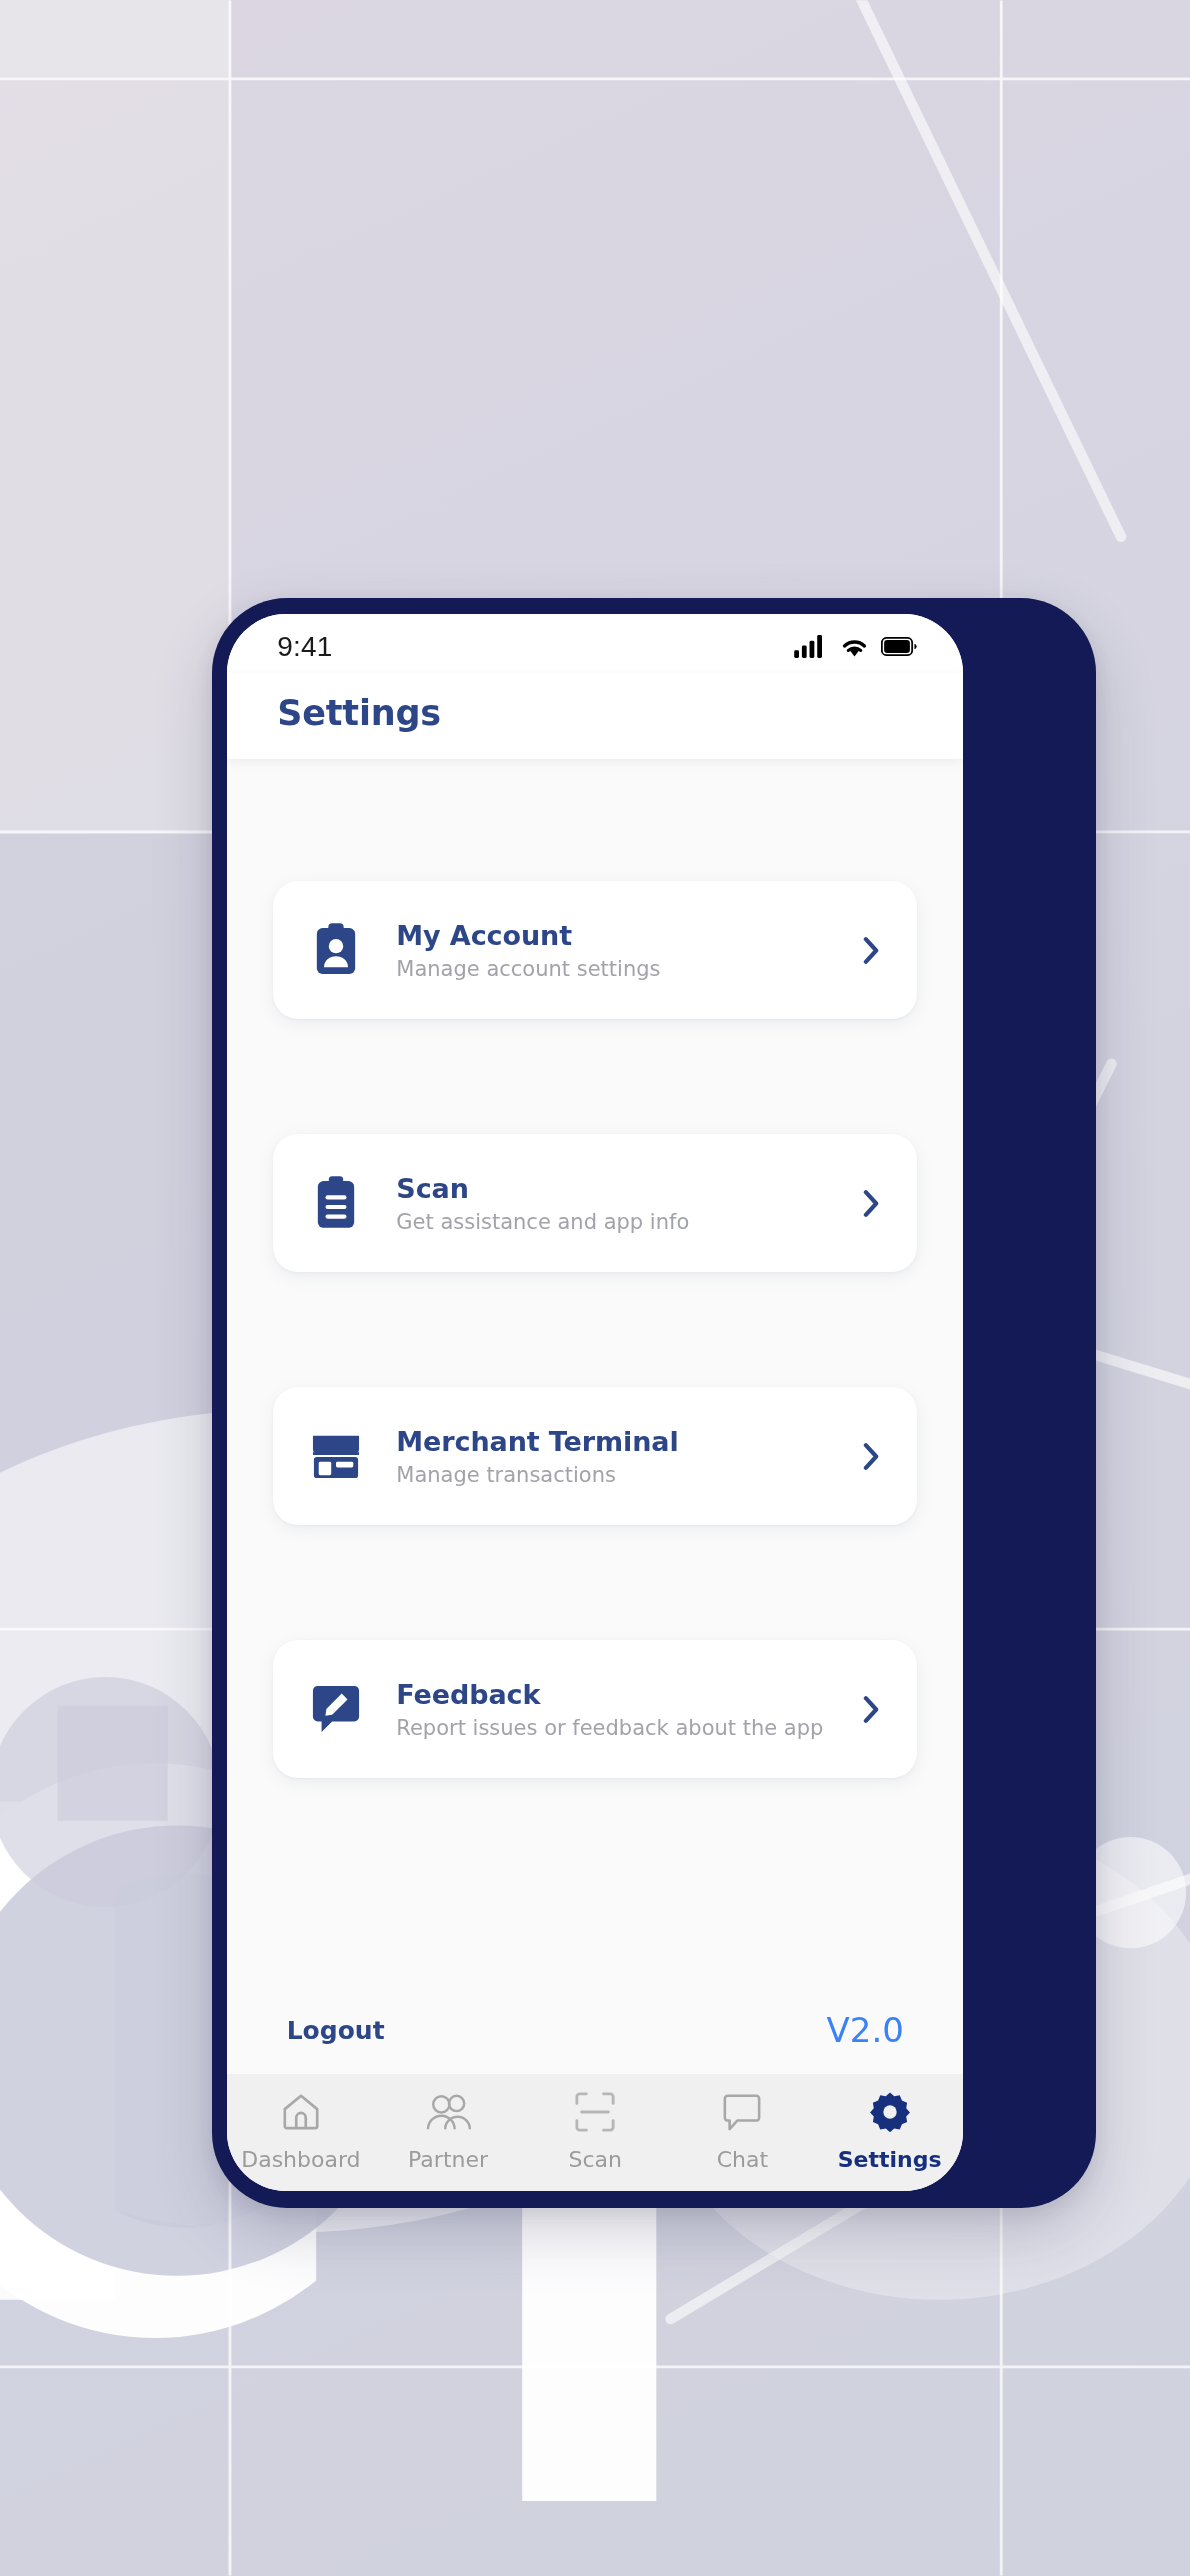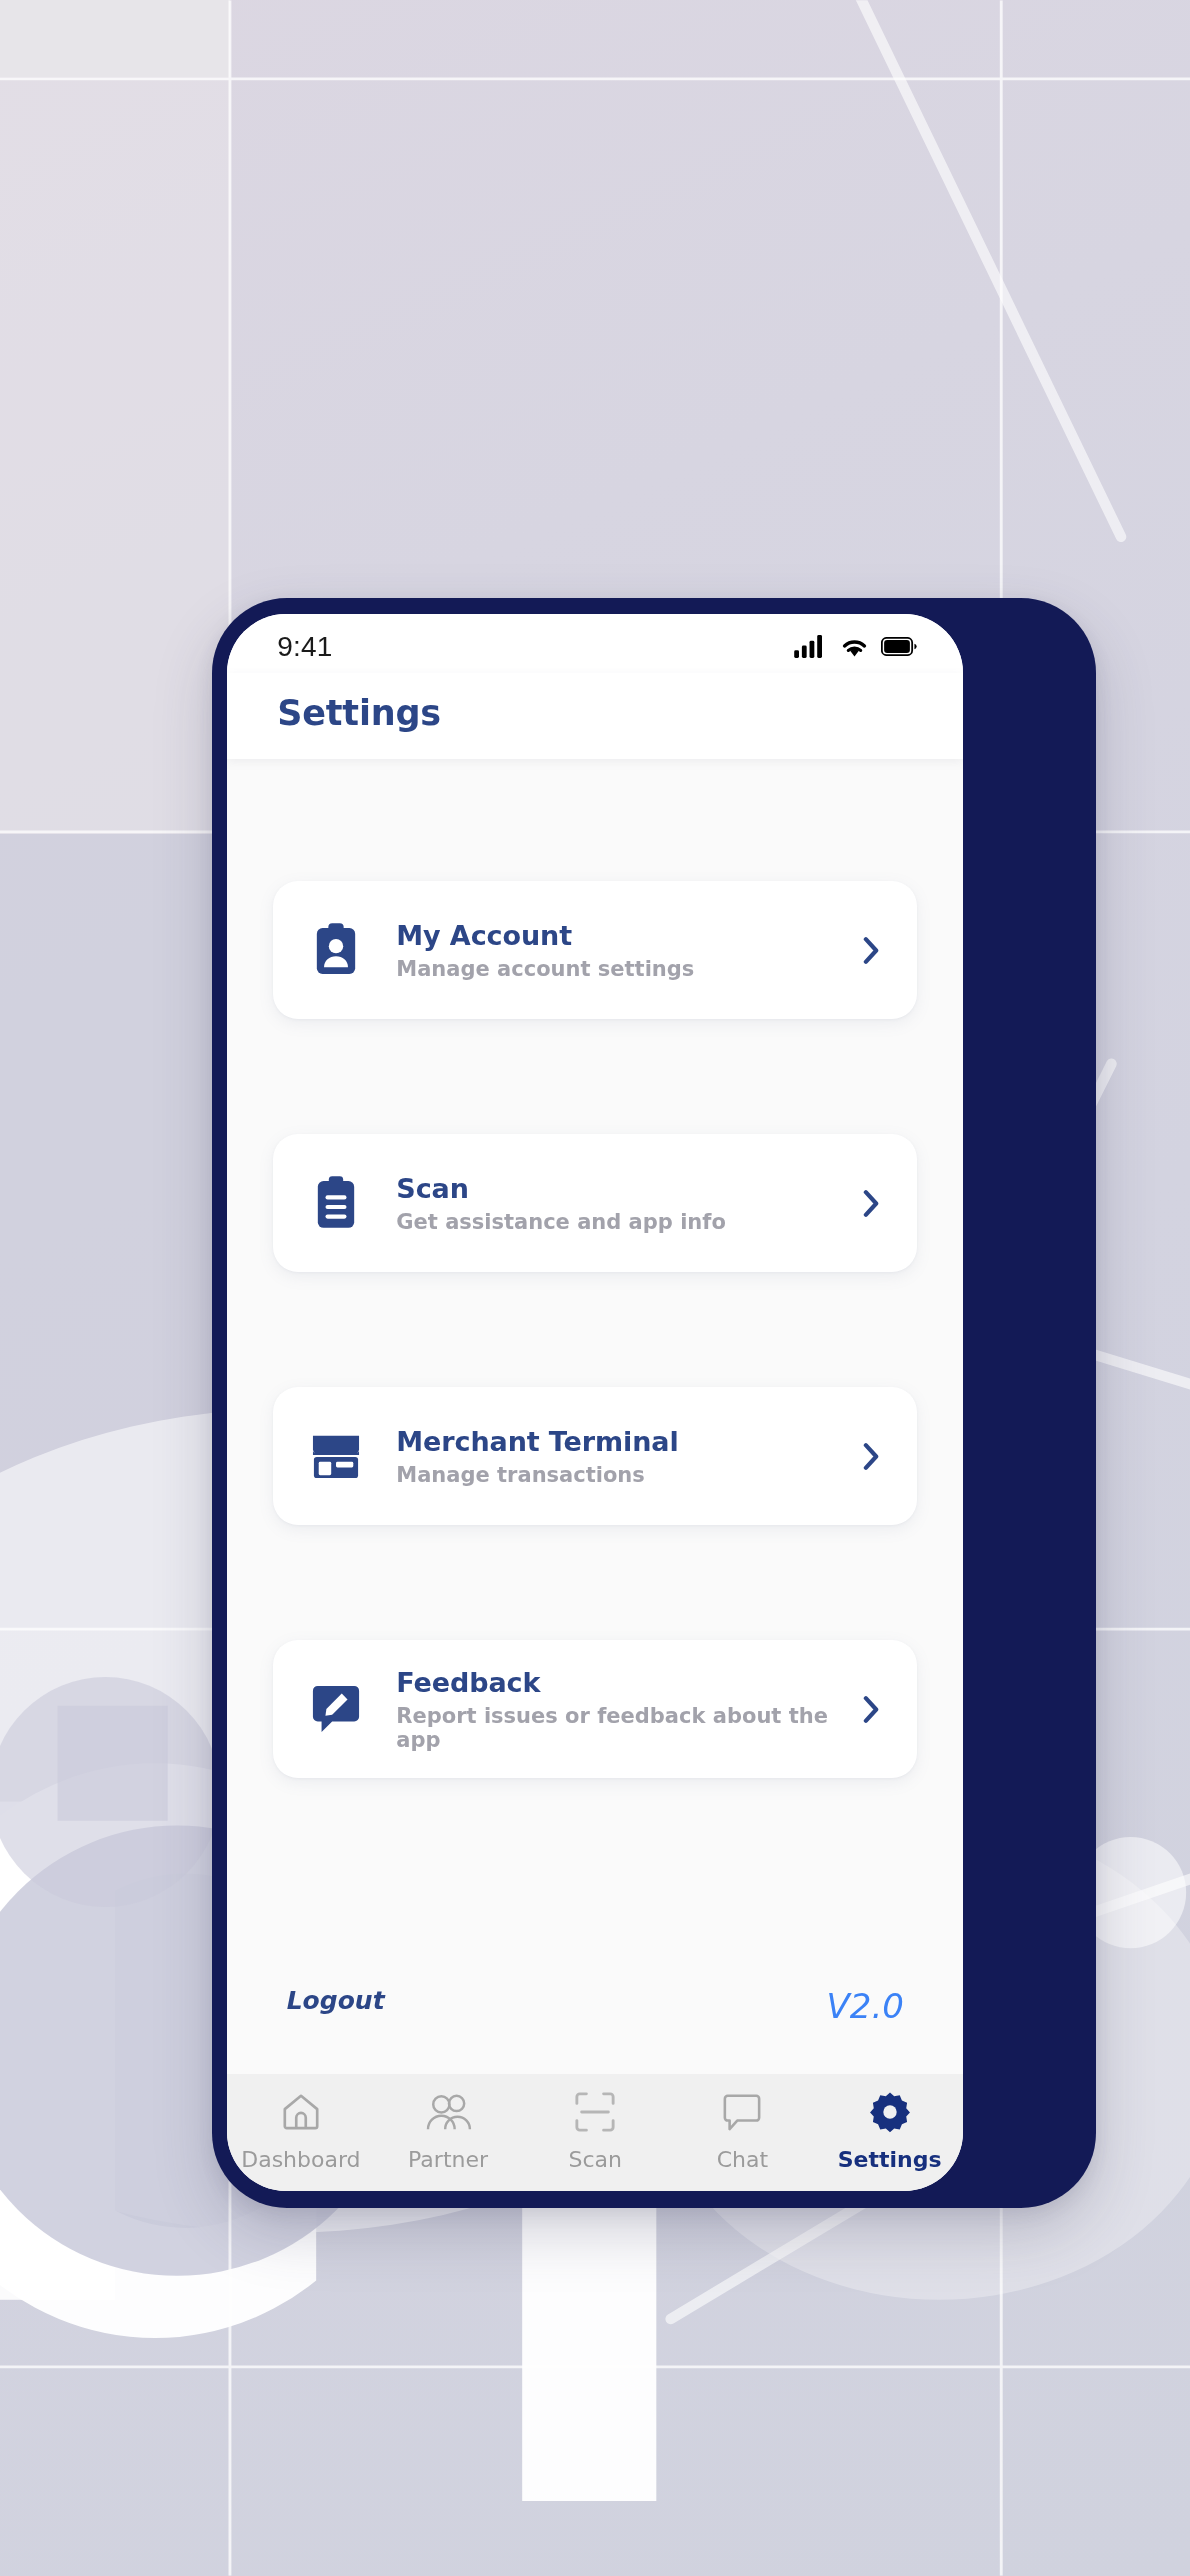--- a/index.html
+++ b/index.html
@@ -110,32 +110,31 @@
     display:flex; align-items:center; justify-content:center;
     margin-right:33px;
   }
   .card-text { flex:1 1 auto; display:flex; flex-direction:column; gap:5.8px; }
   .card-title {
     font-size:27px; font-weight:700; color:#2c4687;
     font-family:"DejaVu Sans", sans-serif;
     letter-spacing:-0.1px;
   }
   .card-sub {
-    font-size:21px; font-weight:700; color:#a2a2ab;
+    font-size:21px; font-weight:400; color:#a2a2ab;
     font-family:"DejaVu Sans", sans-serif;
   }
   .card-chevron { flex:0 0 25px; display:flex; align-items:center; justify-content:center; }
 
   .flexfill { flex:1 1 auto; }
 
   .footer-row {
     flex:0 0 88px;
-    display:flex; justify-content:space-between;
+    display:flex; align-items:center; justify-content:space-between;
     padding:0 13.4px 0 13.4px;
-    font-style:italic;
   }
   .logout-label {
     font-size:25px; font-weight:700; color:#2c4687;
     font-family:"DejaVu Sans", sans-serif;
   }
   .version-label {
     font-size:34px; font-weight:400; color:#3b82f6;
     font-family:"DejaVu Sans", sans-serif;
   }
 

